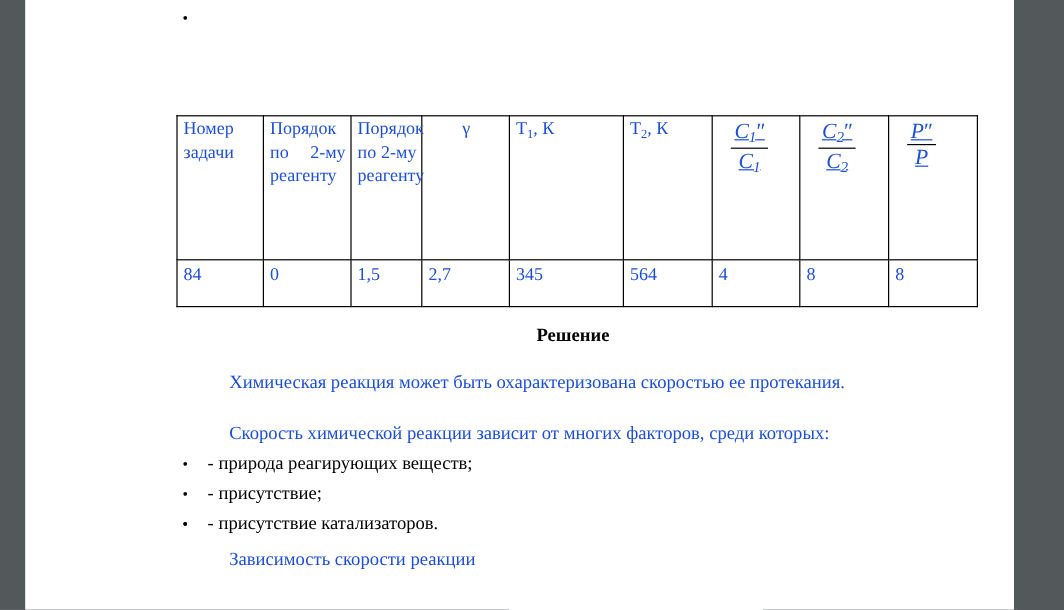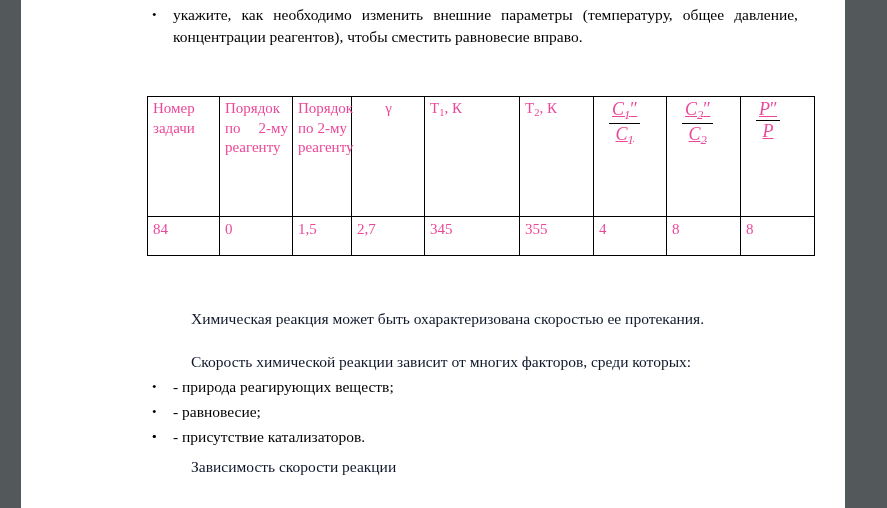--- a/index.html
+++ b/index.html
@@ -32,21 +32,21 @@
     background: #53585b;
   }
   #gutter-left  { left: 0;   width: 21px; }
   #gutter-right { left: 845px; width: 42px; }
 
   
   .para {
     position: absolute;
     font-size: 15.5px;
     line-height: 21.5px;
-    color: #0f172a;
+    color: #1d4ed8;
   }
   .justify { text-align: justify; text-align-last: left; }
 
   
   #intro-list {
     position: absolute;
     left: 131px;
     top: 4px;
     width: 646px;
   }
@@ -76,21 +76,21 @@
     width: 661px;
   }
   #params-table td {
     border: 1px solid #000;
     vertical-align: top;
     font-size: 15px;
     line-height: 19.5px;
     padding: 2px 4px 2px 5px;
     height: 120px;
     box-sizing: border-box;
-    color: #ec4899;
+    color: #1d4ed8;
   }
   #params-table tr.data-row td {
     height: 39px;
     vertical-align: top;
     padding-top: 3px;
   }
   
   .c0 { width: 72px; }
   .c1 { width: 73px; }
   .c2 { width: 59px; }
@@ -186,21 +186,20 @@
 <body>
 
 <div class="gutter" id="gutter-left"></div>
 <div class="gutter" id="gutter-right"></div>
 
 <div id="page">
 
   <div id="intro-list">
     <div class="li">
       <span class="bullet">•</span>
-      <span>укажите, как необходимо изменить внешние параметры (температуру, общее давление, концентрации реагентов), чтобы сместить равновесие вправо.</span>
     </div>
   </div>
 
   <table id="params-table">
     <tbody>
       <tr>
         <td class="c0">
           <div class="hdr-wrap">Номер задачи</div>
         </td>
         <td class="c1">
@@ -236,40 +235,41 @@
             <span class="den"><span>P</span></span>
           </span>
         </td>
       </tr>
       <tr class="data-row">
         <td class="c0">84</td>
         <td class="c1">0</td>
         <td class="c2">1,5</td>
         <td class="c3">2,7</td>
         <td class="c4">345</td>
-        <td class="c5">355</td>
+        <td class="c5">564</td>
         <td class="c6">4</td>
         <td class="c7">8</td>
         <td class="c8">8</td>
       </tr>
     </tbody>
   </table>
 
+  <div id="solution-heading">Решение</div>
 
   <div class="para justify" id="para-rate">Химическая реакция может быть охарактеризована скоростью ее протекания.</div>
   <div class="para" id="para-factors">Скорость химической реакции зависит от многих факторов, среди которых:</div>
 
   <div id="factor-list">
     <div class="li">
       <span class="bullet">•</span>
       <span>- природа реагирующих веществ;</span>
     </div>
     <div class="li">
       <span class="bullet">•</span>
-      <span>- равновесие;</span>
+      <span>- присутствие;</span>
     </div>
     <div class="li">
       <span class="bullet">•</span>
     </div>
     <div class="li">
       <span class="bullet">•</span>
       <span>- присутствие катализаторов.</span>
     </div>
   </div>
 

